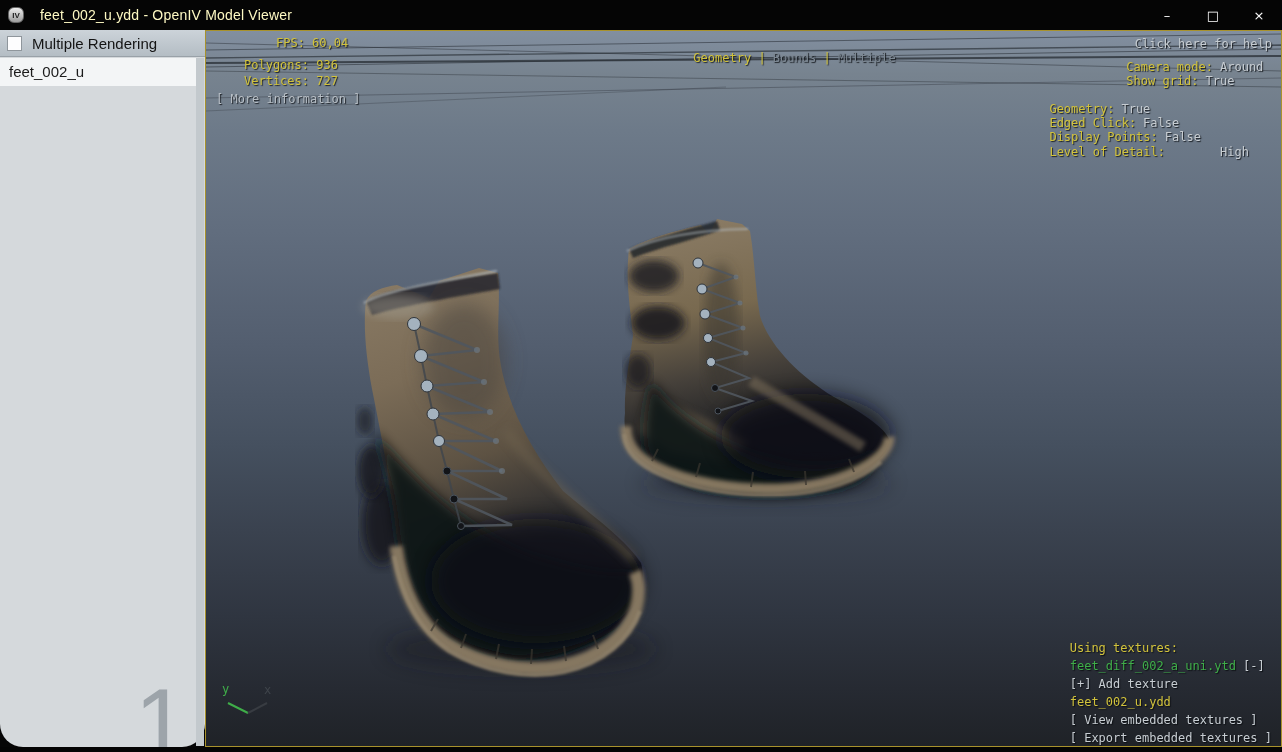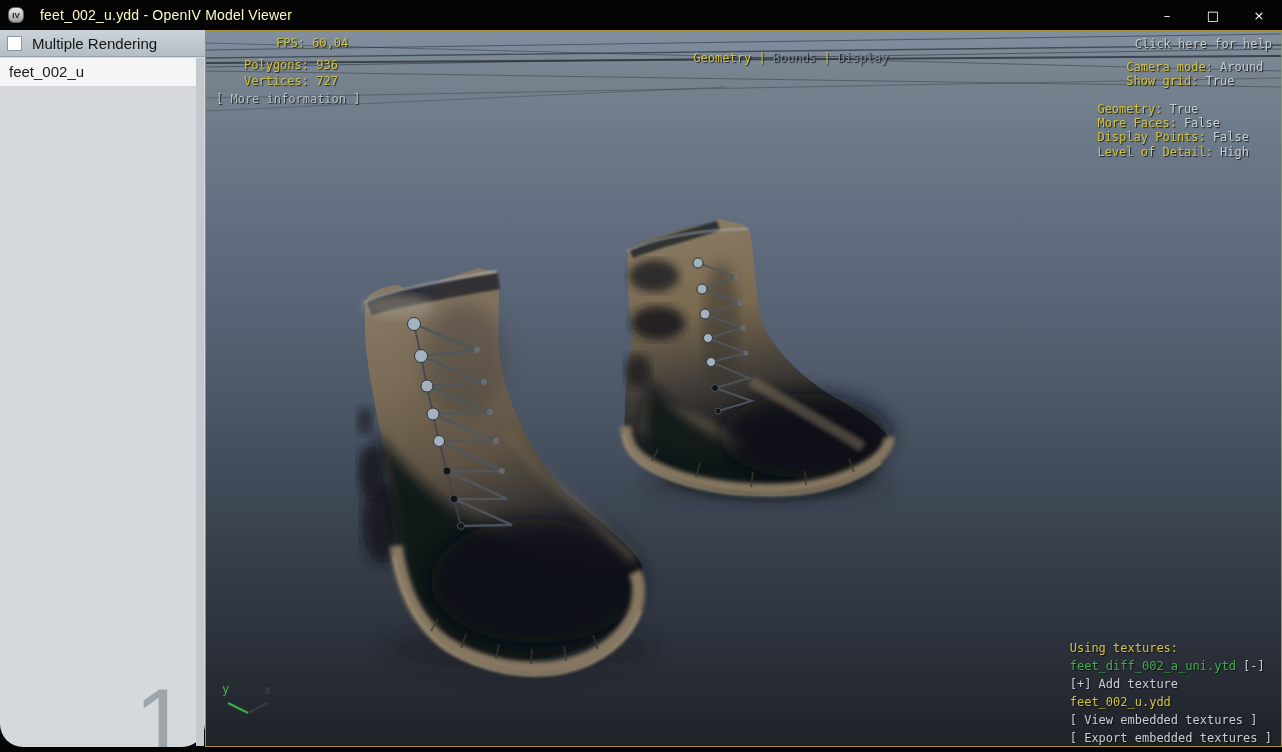--- a/index.html
+++ b/index.html
@@ -54,21 +54,21 @@
   .stats-more { left:10px; top:61px; }
 
   .tabs { left:444px; top:6px; }
   .help { right:9px; top:6px; }
 
   .kv-block { position:absolute; right:9px; display:flex; flex-direction:column; }
   .kv-row { display:flex; line-height:14px; height:14px; }
   .kv-row .v { width:52px; text-align:left; margin-left:7px; }
   .cam-block { top:29px; }
   .disp-block { top:71px; }
-  .disp-block .kv-row:last-child { margin-top:1px; }
+  .disp-block .kv-row:last-child { margin-top:1px;gap:48px; }
 
   .tex-block { position:absolute; right:9px; top:608px; display:flex; flex-direction:column;
                }
   .tex-row { line-height:18px; height:18px; font-family:"DejaVu Sans Mono", monospace;
              font-size:12px; white-space:pre; text-shadow:1px 1px 1px rgba(8,10,14,.8); }
 
   .bottom-strip { position:absolute; left:0; top:747px; width:1282px; height:5px; background:#040404; }
 </style>
 </head>
 <body>
@@ -248,21 +248,21 @@
         <text x="58" y="663" font-family="DejaVu Sans Mono, monospace" font-size="12" fill="#3f444b">x</text>
       </g>
     </svg>
 
     <div class="vp-text yellow stats-fps">FPS: 60,04</div>
     <div class="vp-text yellow stats-poly">Polygons: 936</div>
     <div class="vp-text yellow stats-vert">Vertices: 727</div>
     <div class="vp-text softgray stats-more">[ More information ]</div>
 
     <div class="vp-text tabs">
-      <span class="yellow">Geometry</span><span class="yellow"> | </span><span class="dimgray">Bounds</span><span class="yellow"> | </span><span class="dimgray">Display</span>
+      <span class="yellow">Geometry</span><span class="yellow"> | </span><span class="dimgray">Bounds</span><span class="yellow"> | </span><span class="dimgray">Multiple</span>
     </div>
 
     <div class="vp-text gray help">Click here for help</div>
 
     <div class="kv-block cam-block">
       <div class="kv-row vp-text" style="position:static">
         <span class="yellow">Camera mode:</span>
         <span class="gray v">Around</span>
       </div>
       <div class="kv-row vp-text" style="position:static">
@@ -270,21 +270,21 @@
         <span class="gray v">True</span>
       </div>
     </div>
 
     <div class="kv-block disp-block">
       <div class="kv-row vp-text" style="position:static">
         <span class="yellow">Geometry:</span>
         <span class="gray v">True</span>
       </div>
       <div class="kv-row vp-text" style="position:static">
-        <span class="yellow">More Faces:</span>
+        <span class="yellow">Edged Click:</span>
         <span class="gray v">False</span>
       </div>
       <div class="kv-row vp-text" style="position:static">
         <span class="yellow">Display Points:</span>
         <span class="gray v">False</span>
       </div>
       <div class="kv-row vp-text" style="position:static">
         <span class="yellow">Level of Detail:</span>
         <span class="gray v">High</span>
       </div>

